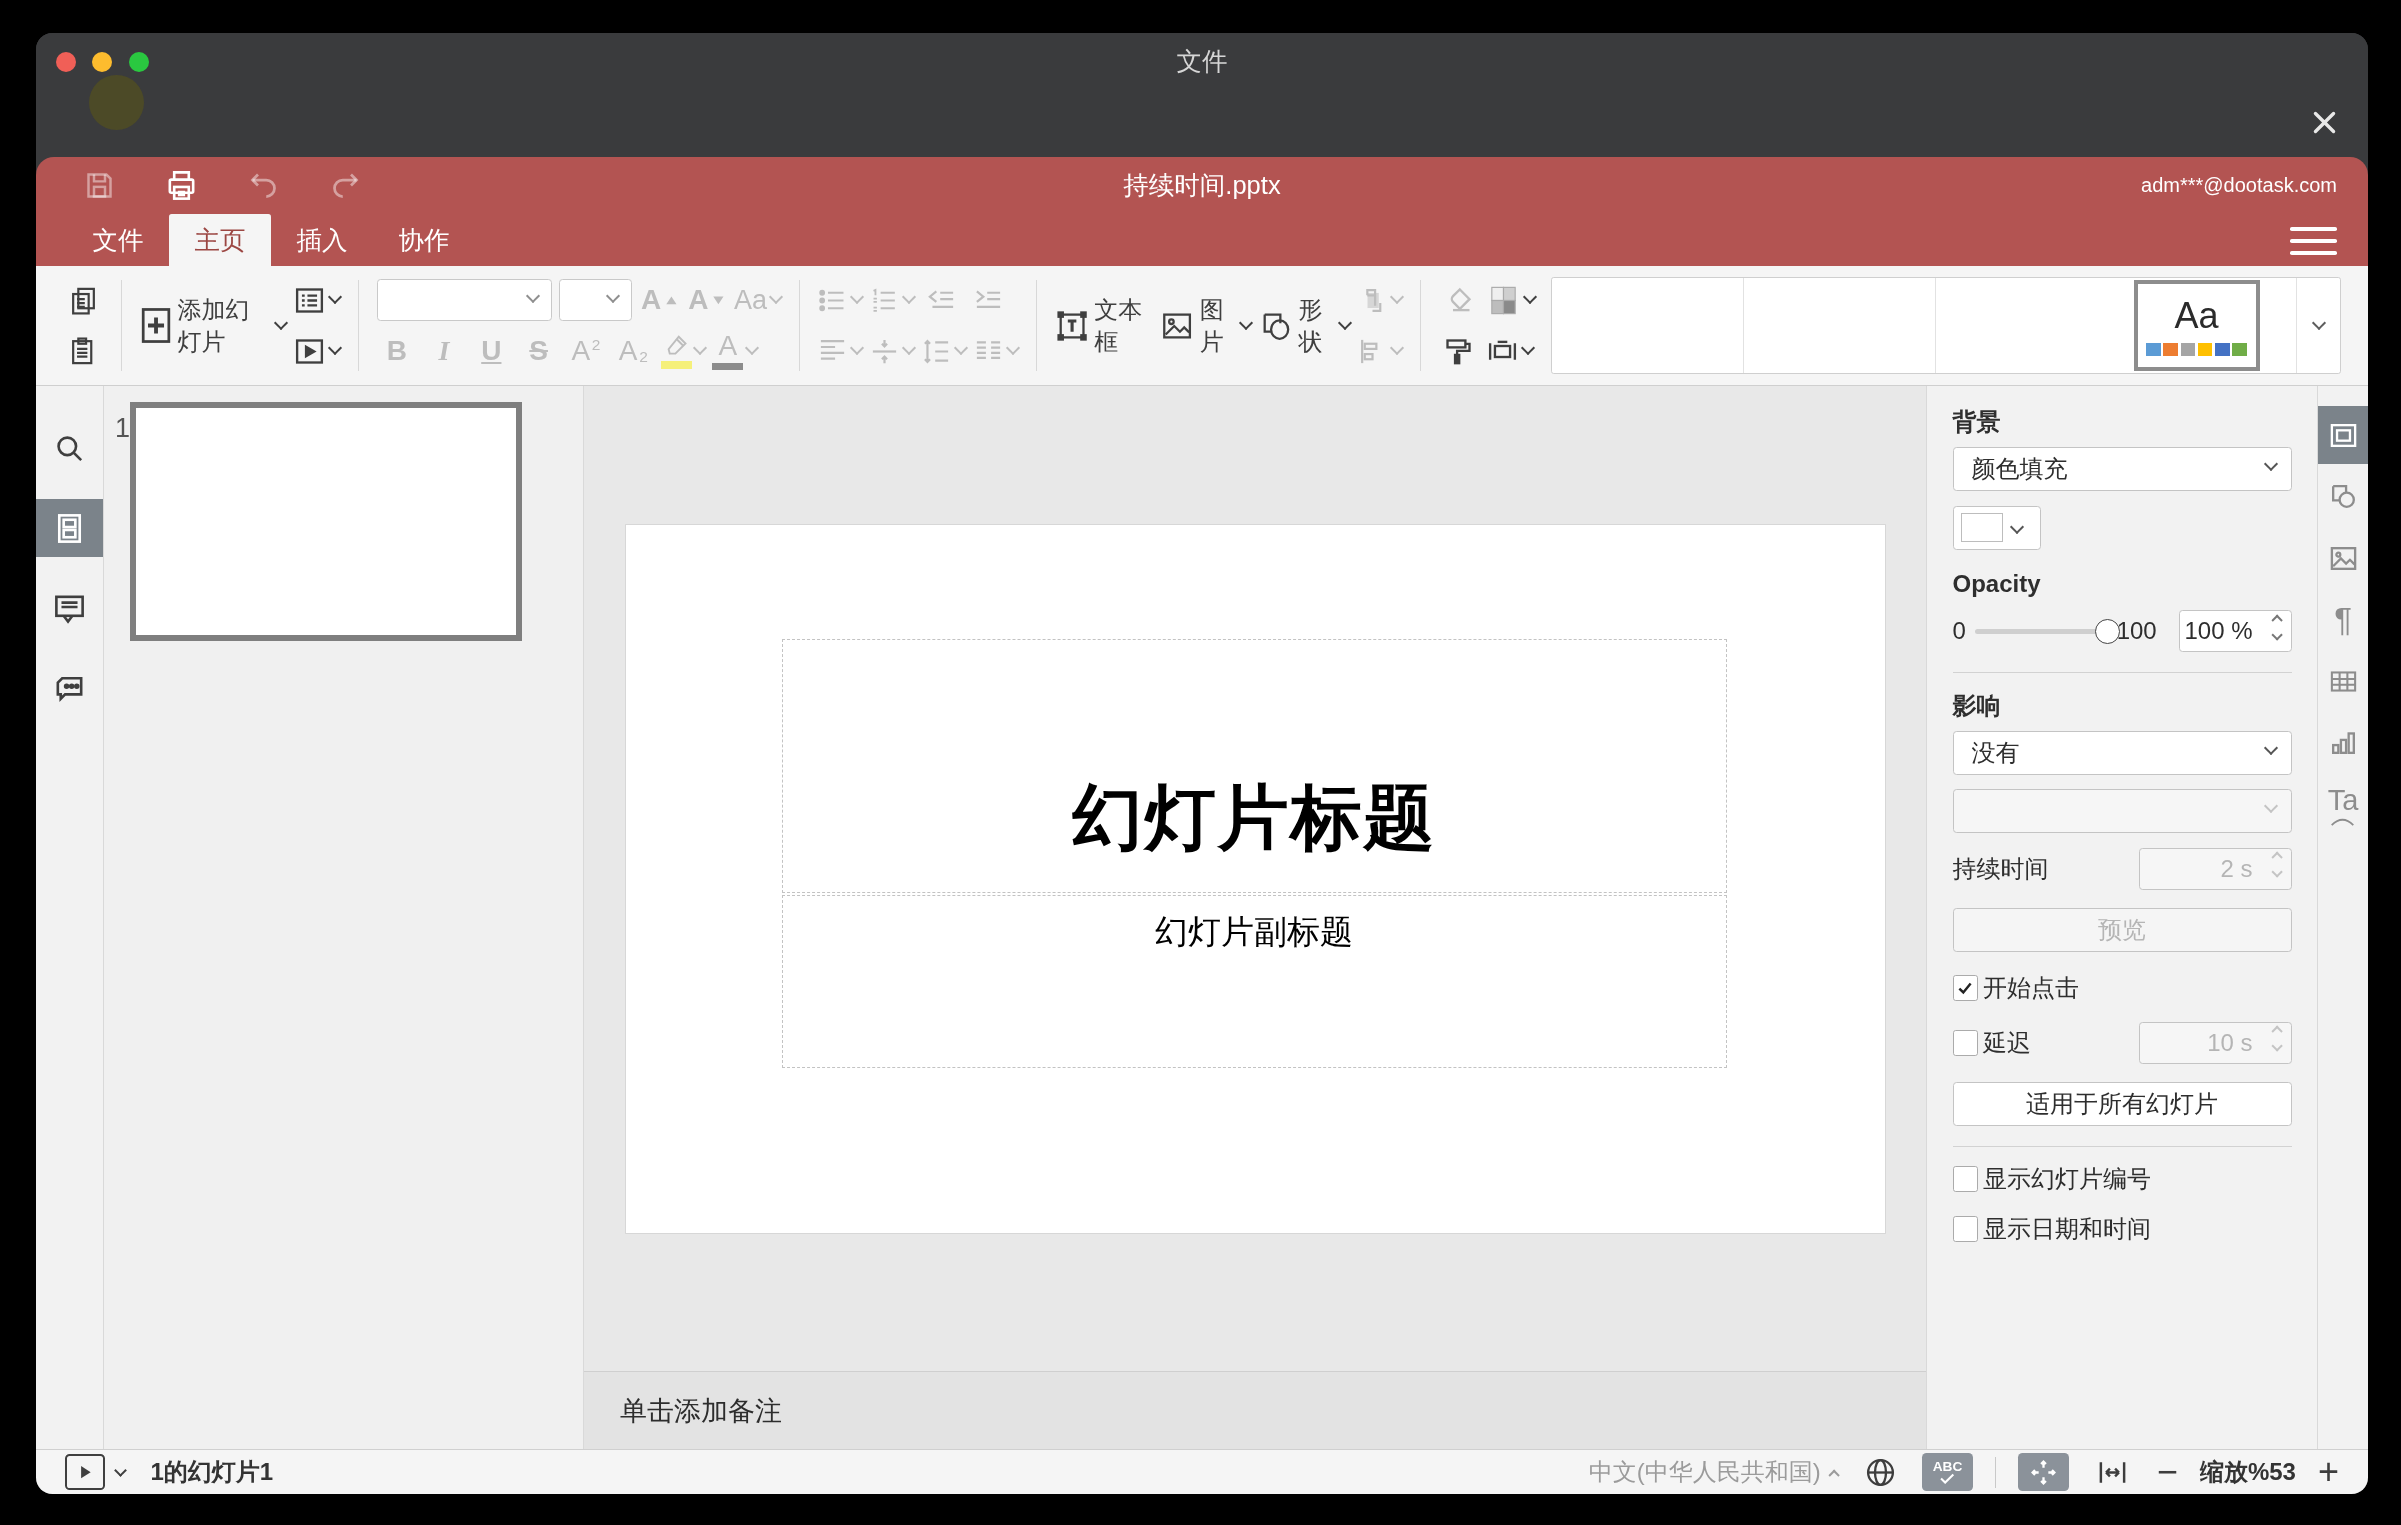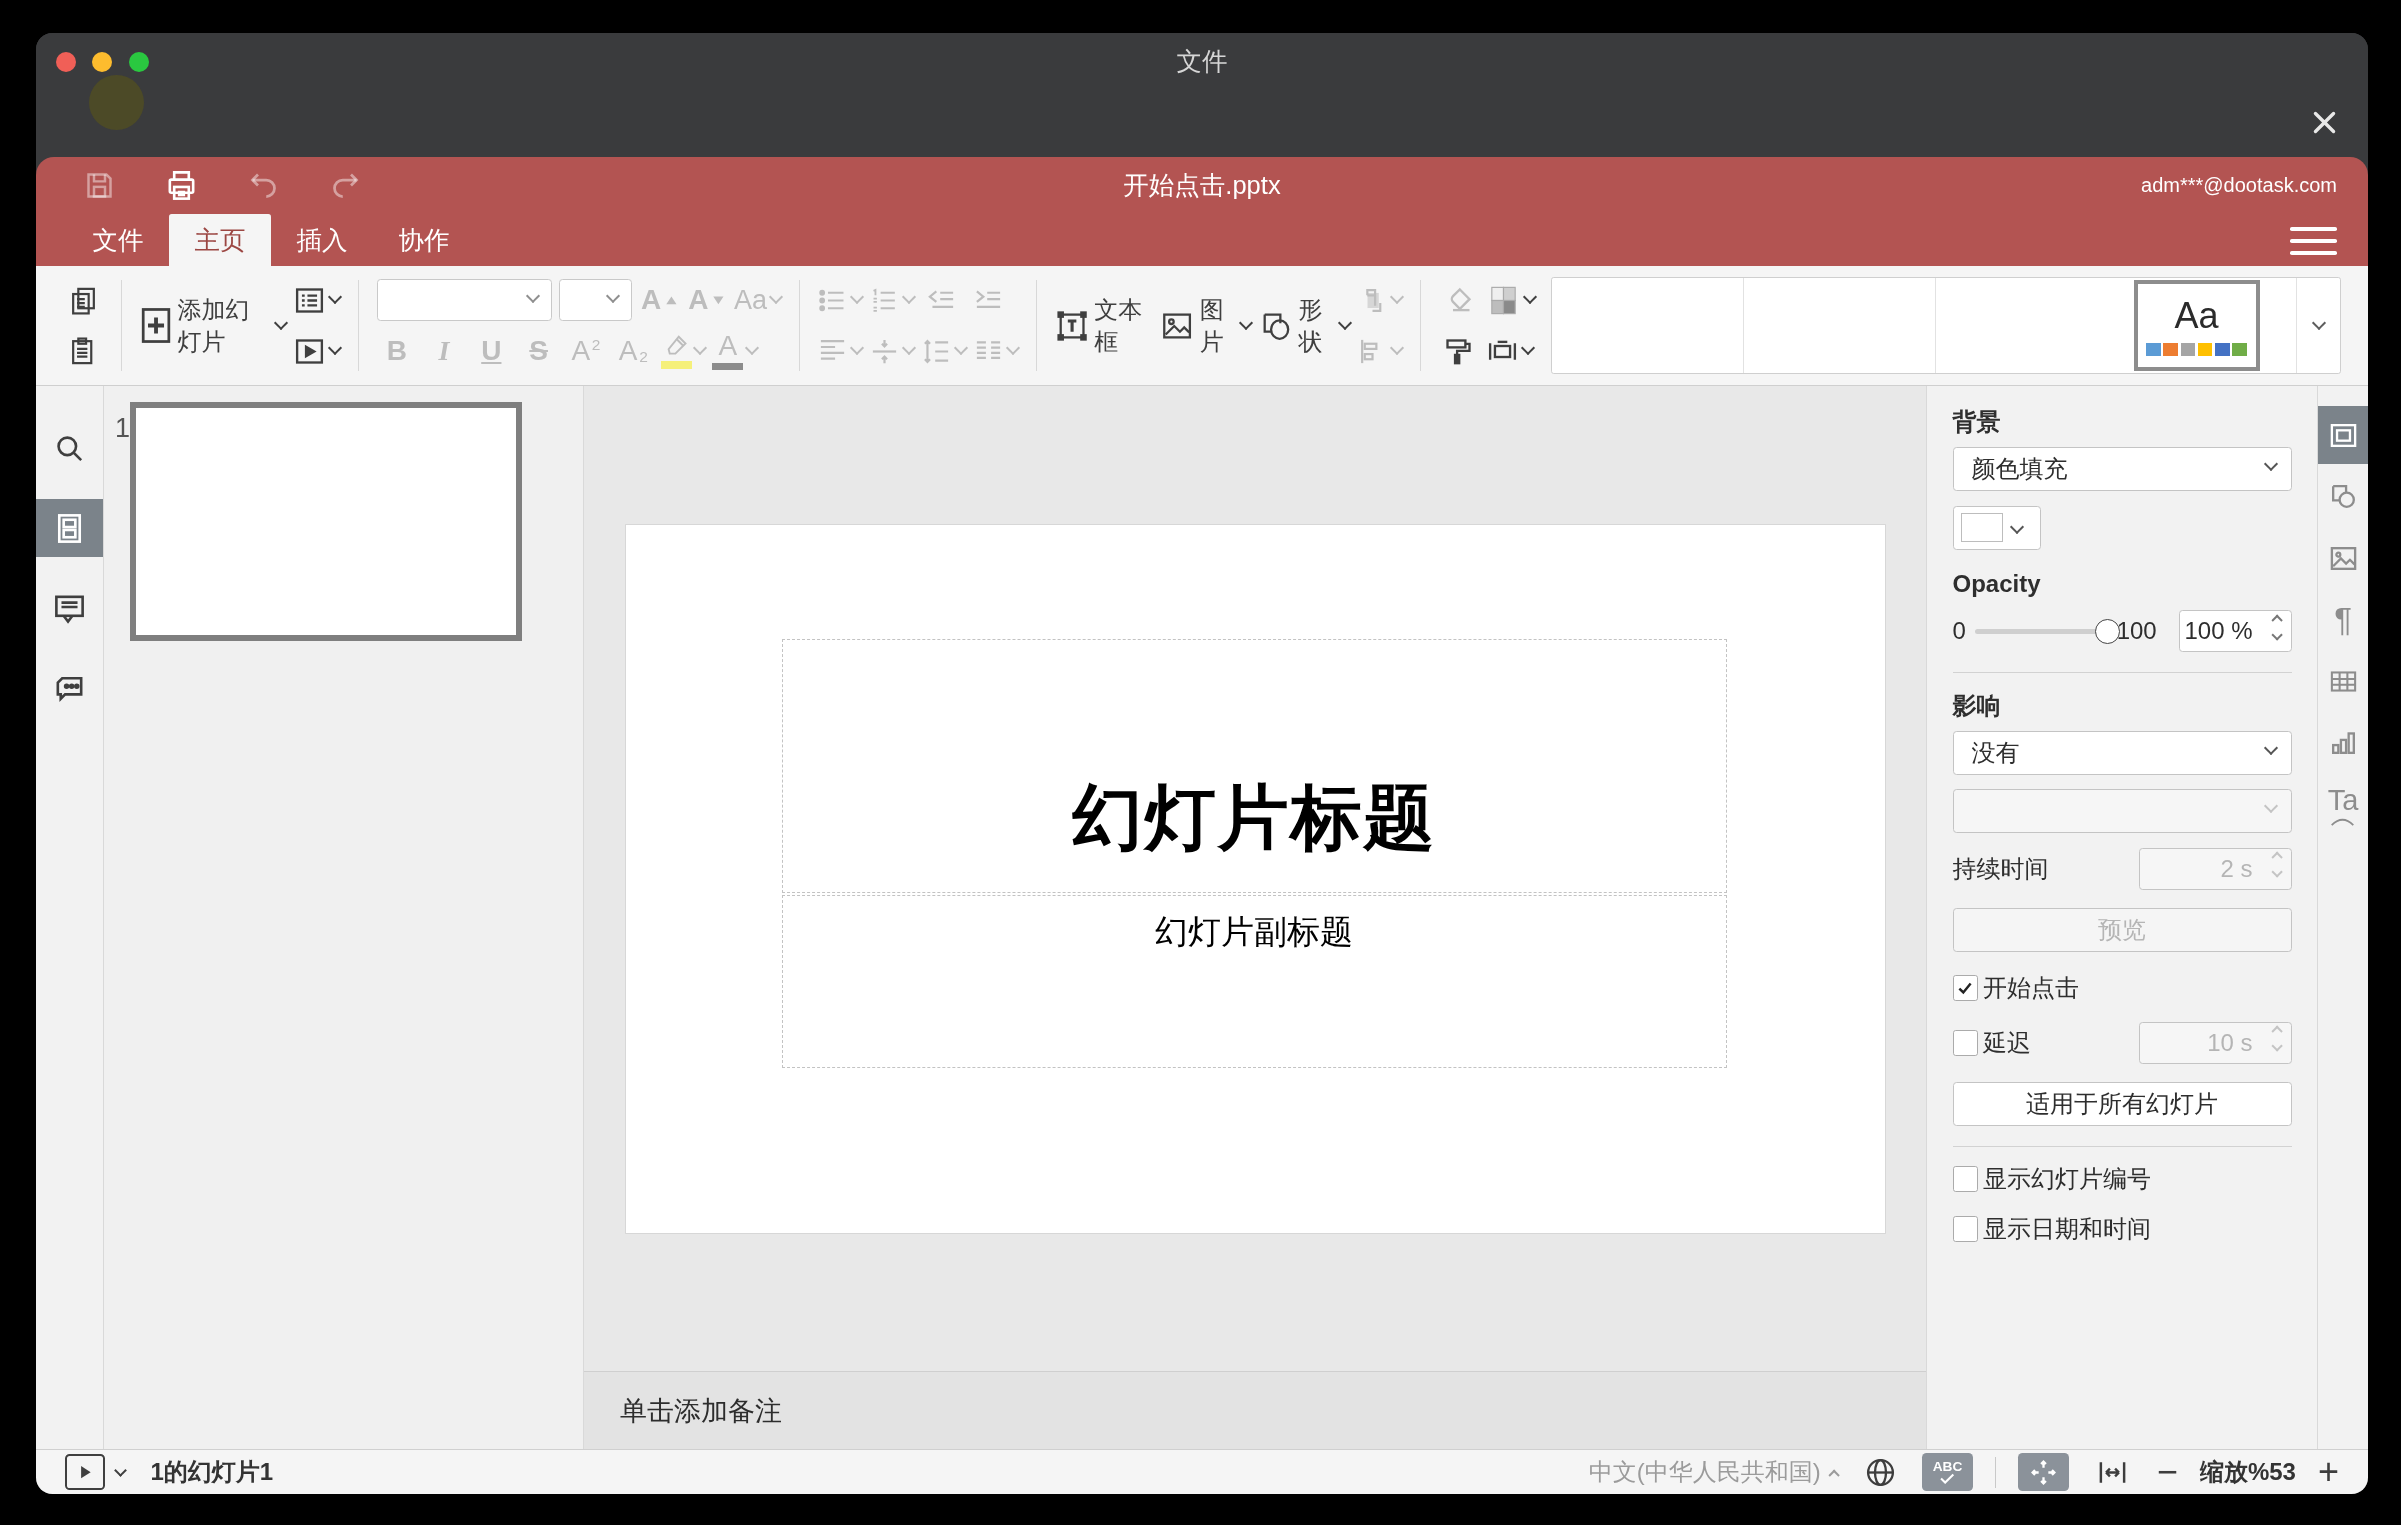--- a/index.html
+++ b/index.html
@@ -174,21 +174,21 @@
                 <path d="M4 8h10a6 6 0 0 1 0 12"></path>
               </svg>
           </span>
           <span class="ib" style="color:rgba(255,255,255,.45);">
             <svg class="ic" width="33" height="33" viewBox="0 0 24 24" fill="none" stroke="currentColor" stroke-width="2">
                 <path d="M16 4l4 4-4 4"></path>
                 <path d="M20 8H10a6 6 0 0 0 0 12"></path>
               </svg>
           </span>
         </div>
-        <div class="filename">开始点击.pptx</div>
+        <div class="filename">持续时间.pptx</div>
         <div class="useremail">adm***@dootask.com</div>
       </div>
       <div class="tabs-row">
         <div class="tab">文件</div>
         <div class="tab active">主页</div>
         <div class="tab">插入</div>
         <div class="tab">协作</div>
         <div class="hamburger">
             <i></i>
             <i></i>

